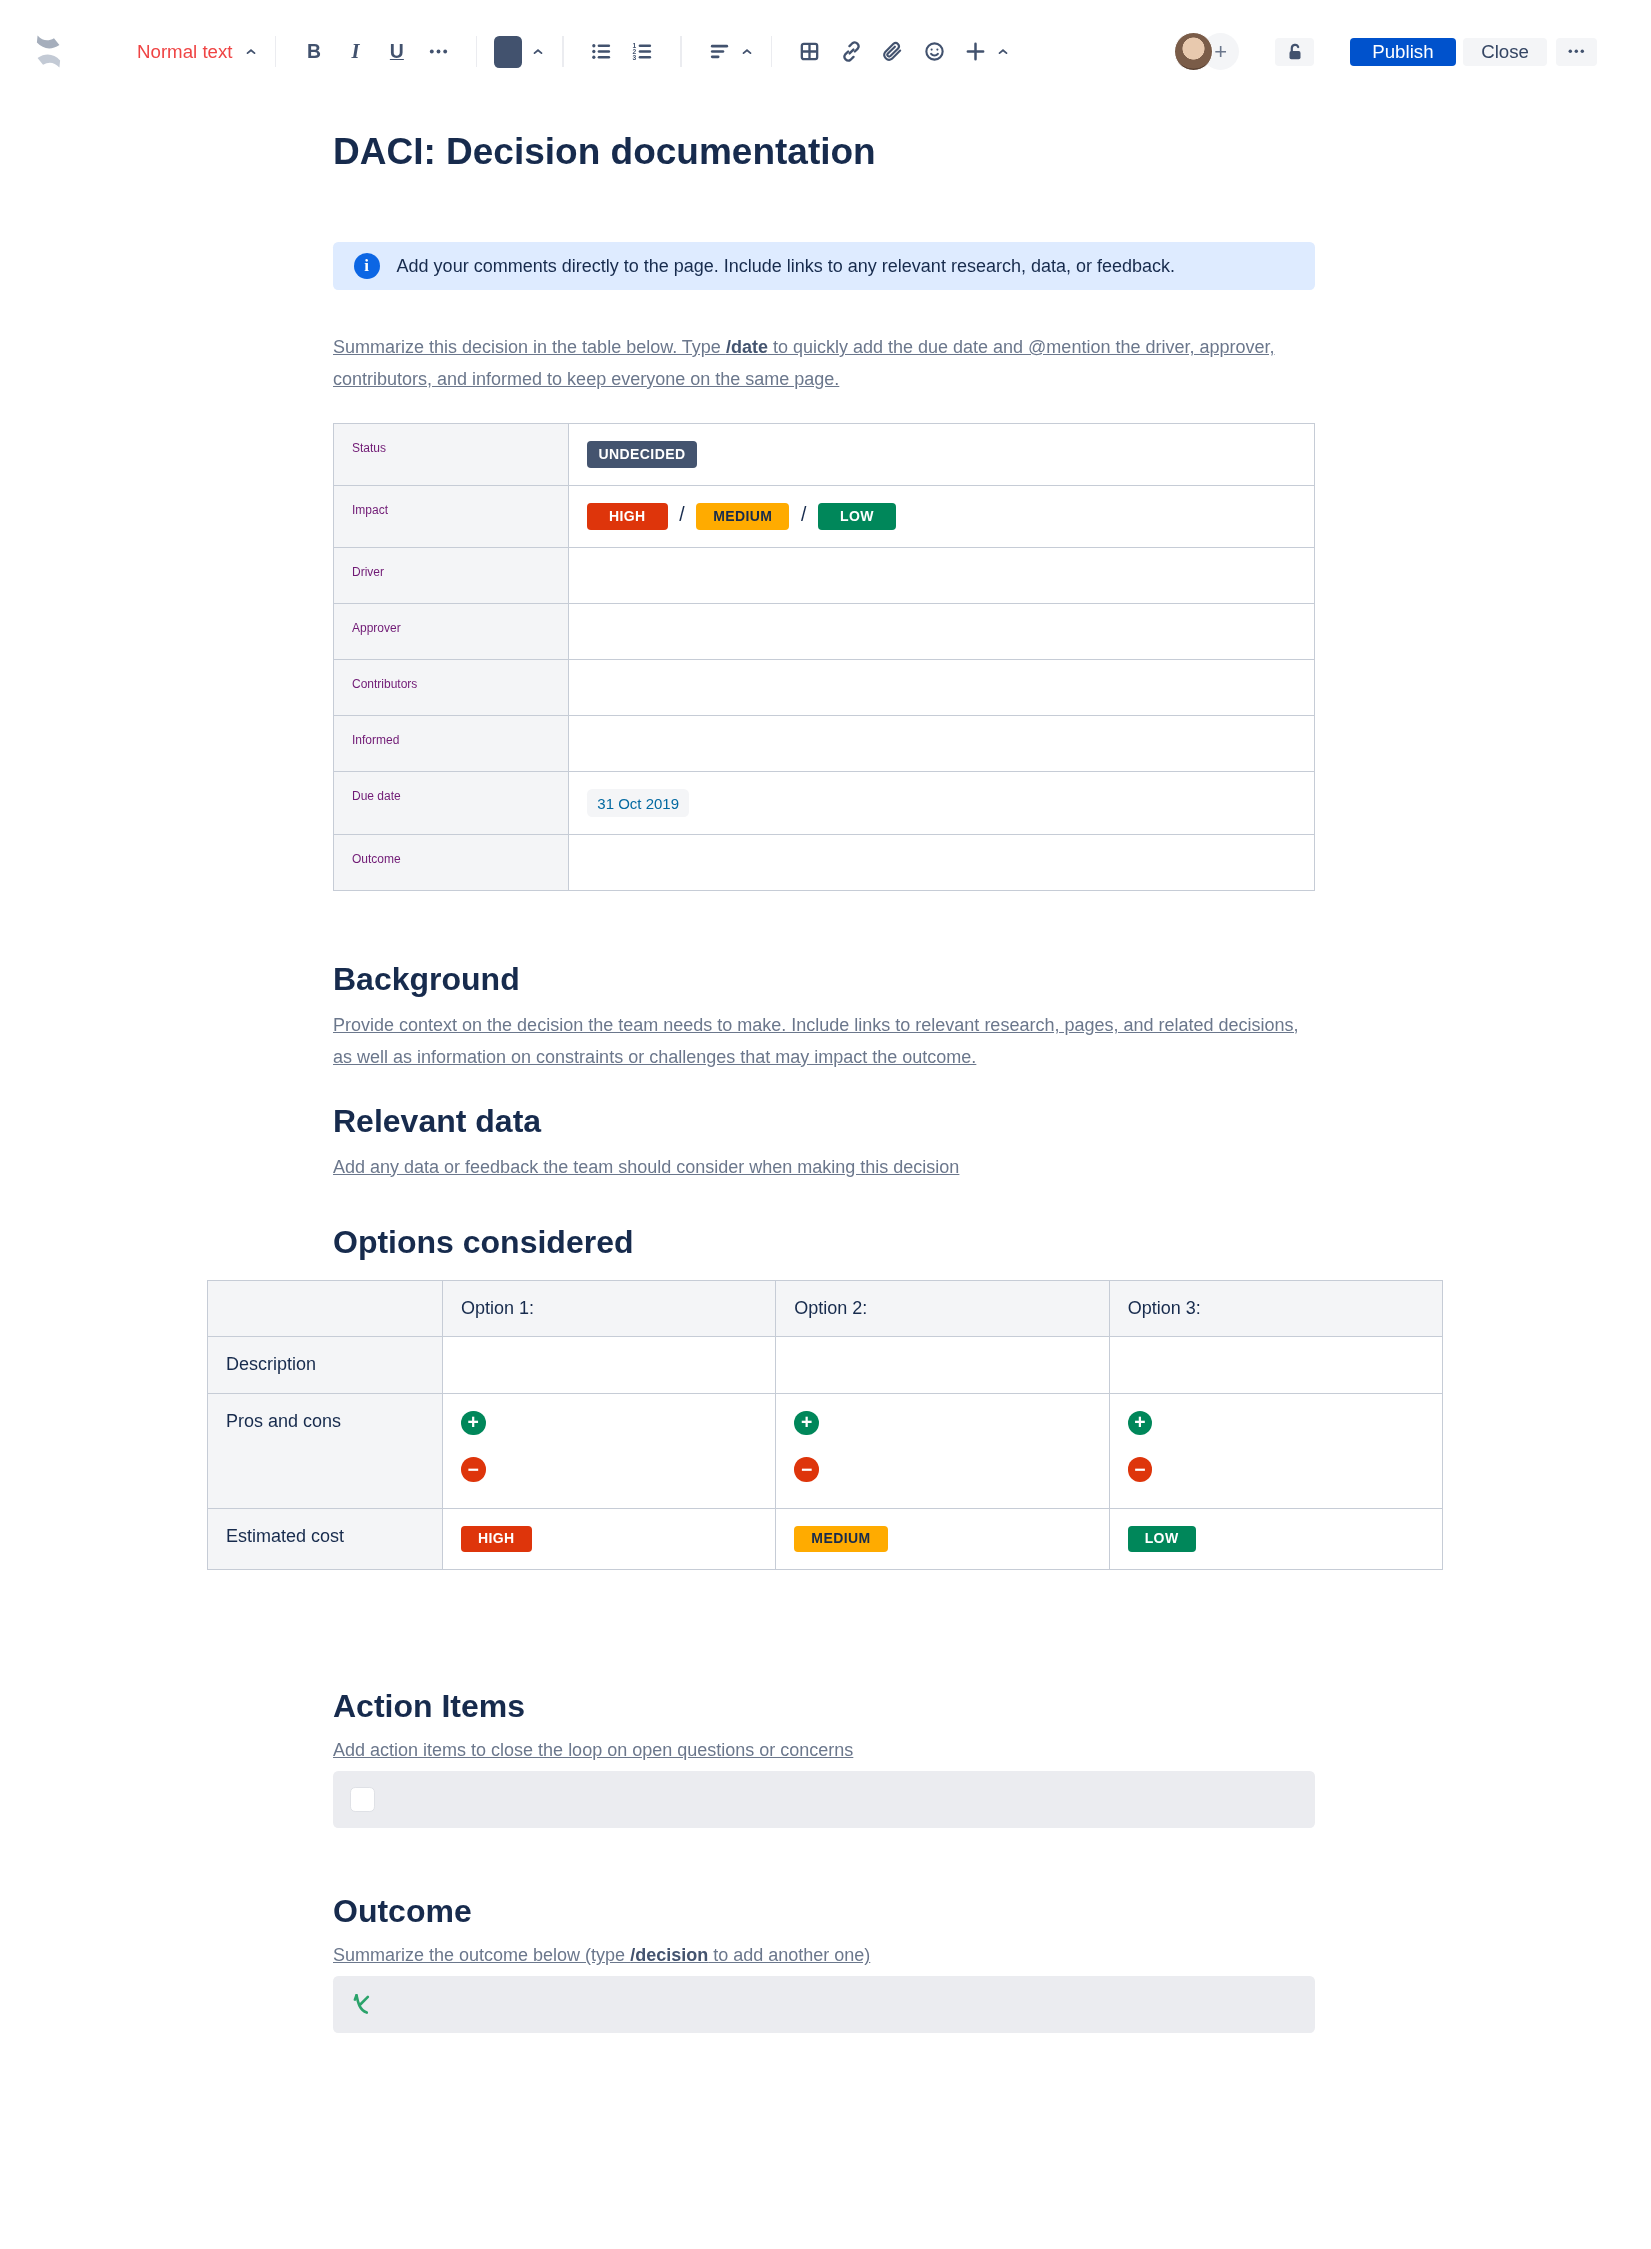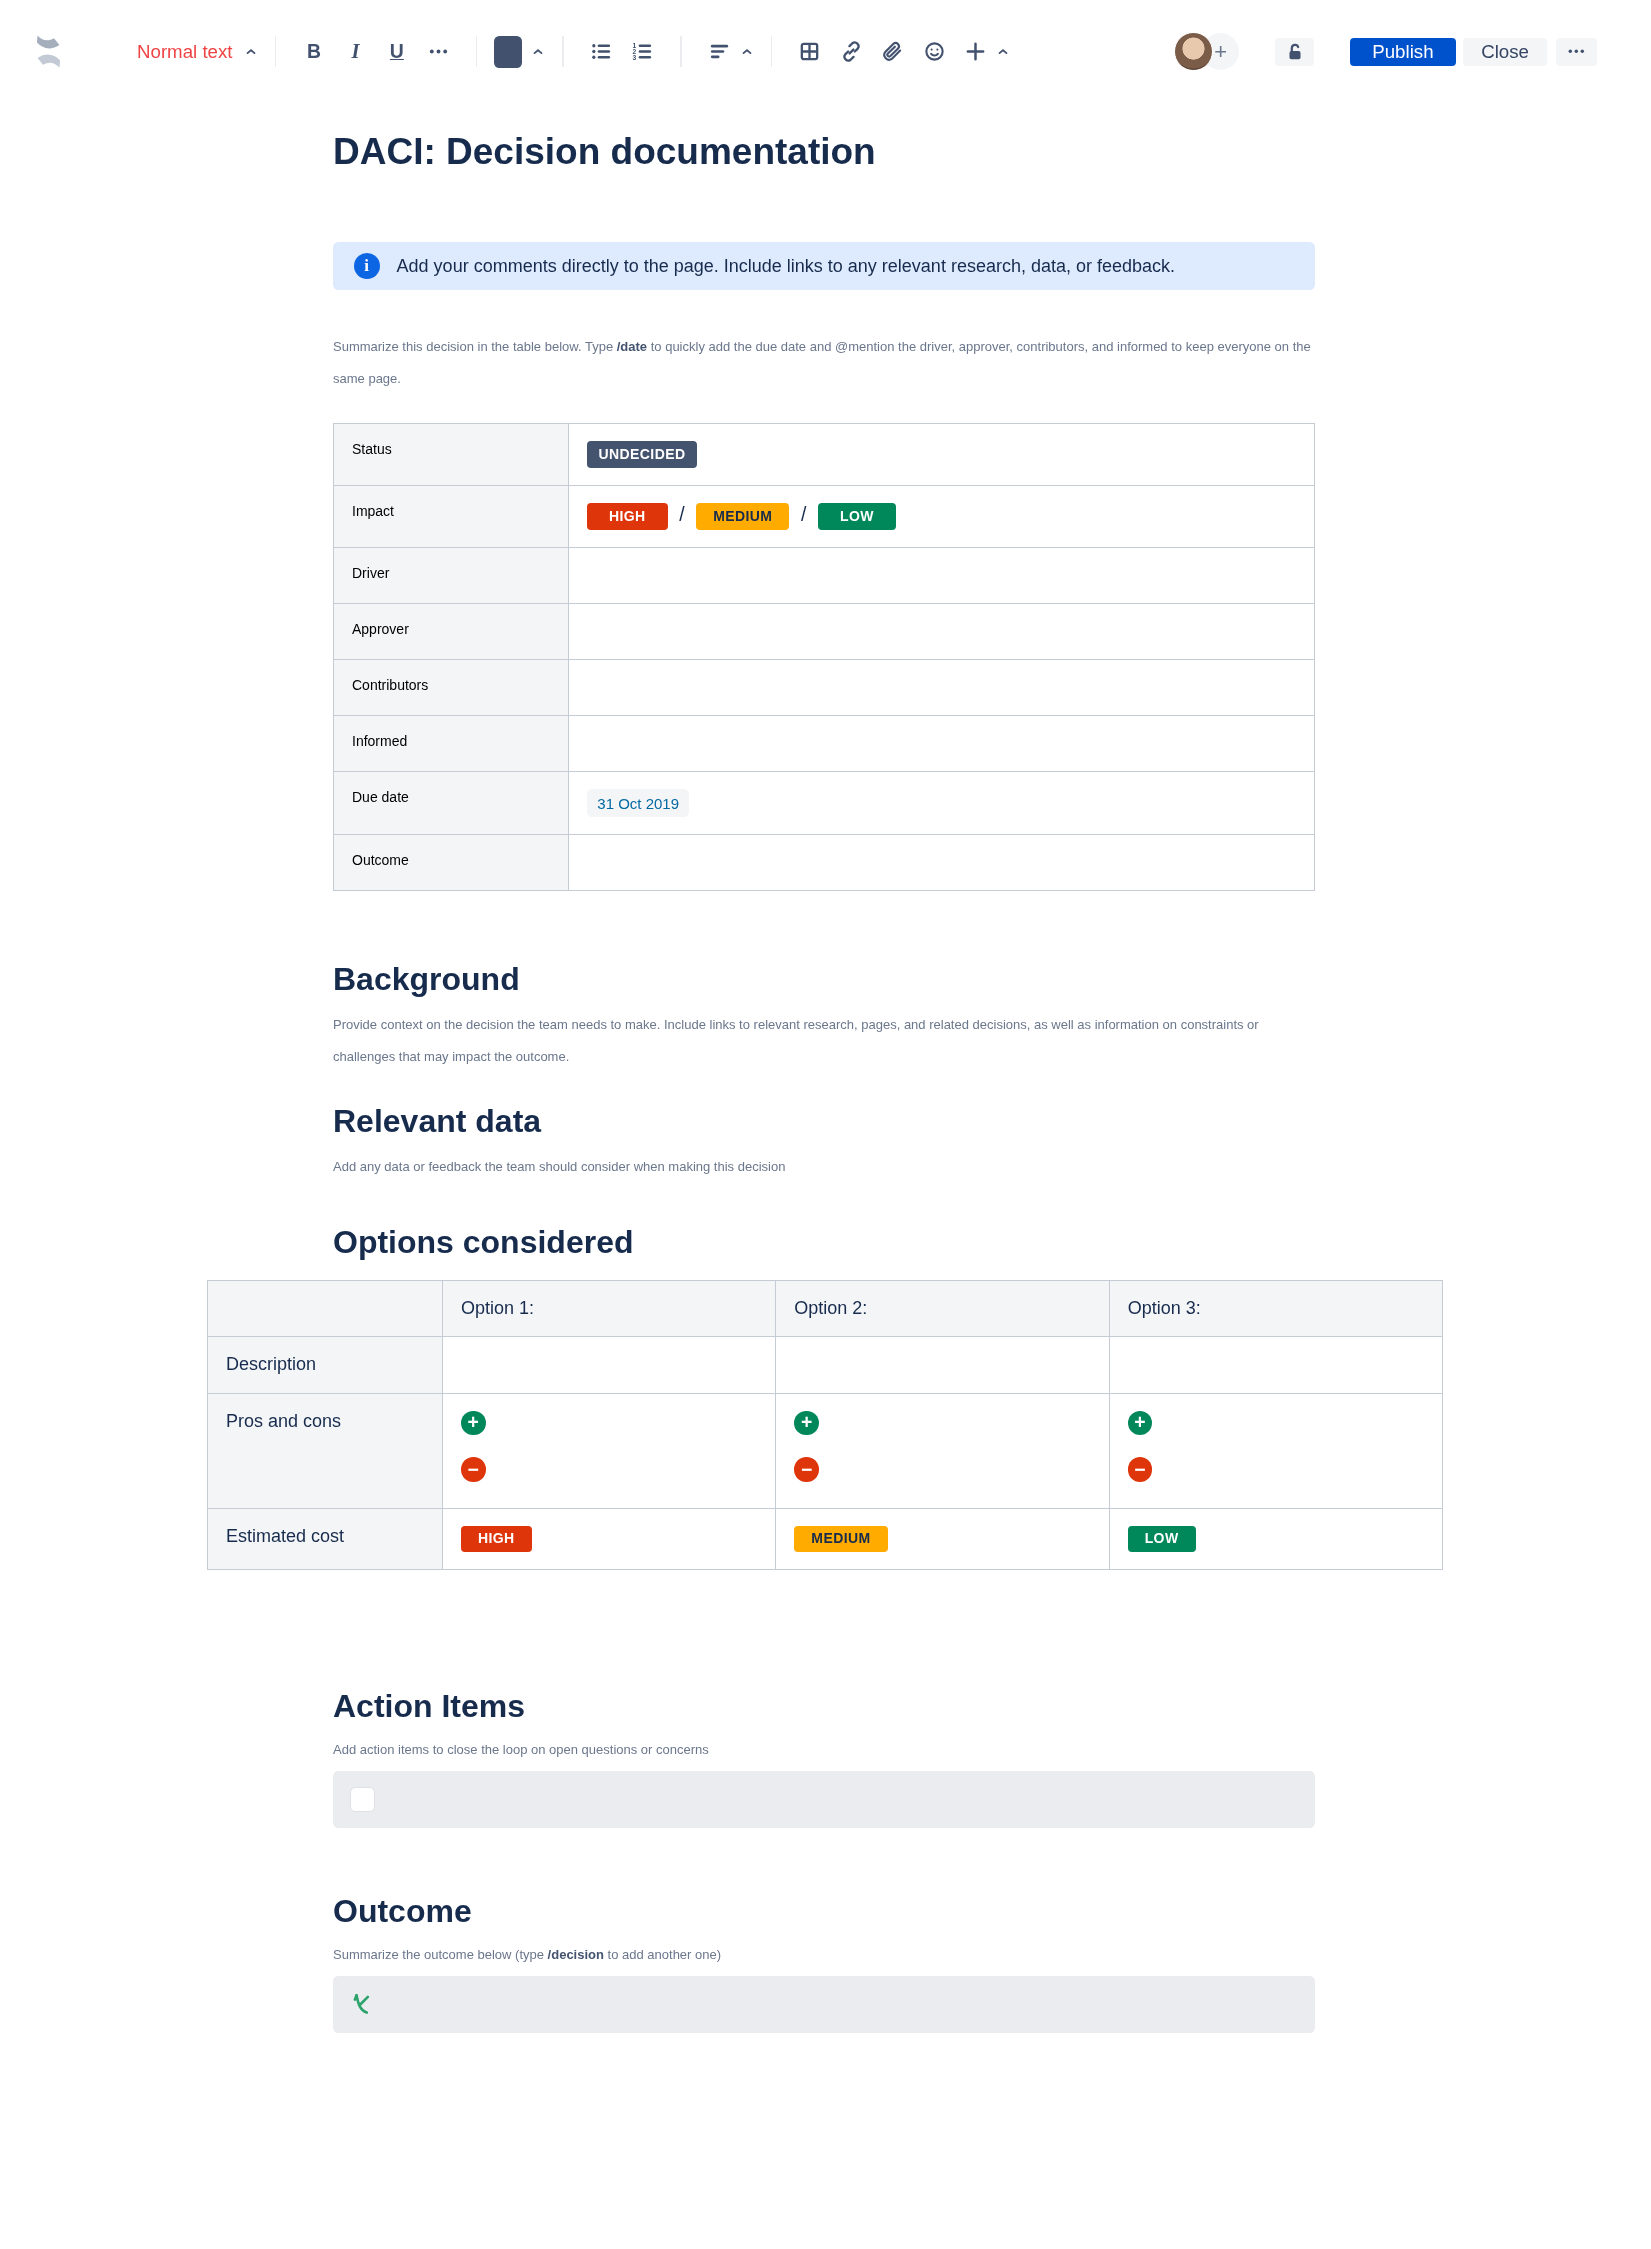--- a/index.html
+++ b/index.html
@@ -66,28 +66,28 @@
     margin-top:67px; background:#DEEBFF; border-radius:5.2px;
     display:flex; align-items:center; gap:17px; padding:11px 20.6px; min-height:48px;
   }
   .info-icon {
     width:26px; height:26px; border-radius:50%; background:#0C66E4; color:#fff; flex:0 0 auto;
     display:flex; align-items:center; justify-content:center;
     font-size:17px; font-weight:700; font-family:"Liberation Serif", serif;
   }
   .info-text { font-size:18px; color:#172B4D; line-height:26px; }
 
-  .para { font-size:13px; color:#6B778C; line-height:32px; }
+  .para { font-size:18px; color:#6B778C; line-height:32px;text-decoration:underline; }
   .intro { margin-top:41px; }
   .bold-token { font-weight:700; color:#44546F; }
 
   
   .dtable { border-collapse:collapse; margin-top:28px; width:982px; table-layout:fixed; }
   .dtable td { border:1.3px solid #C6CCD6; vertical-align:top; padding:17px 18px; height:56px; }
-  .dtable td.lbl { width:235px; background:#F4F5F7; font-size:14px; color:#000000; }
+  .dtable td.lbl { width:235px; background:#F4F5F7; font-size:12px; color:#701a75; }
   .dtable td.val { background:#fff; }
 
   .badge {
     display:inline-block; border-radius:3.9px; font-size:14px; font-weight:700;
     letter-spacing:0.4px; padding:5.8px 11.6px; line-height:15.5px; cursor:pointer;
   }
   .badge-status { background:#44546F; color:#fff; }
   .badge-high { background:#DE350B; color:#fff; padding:5.8px 22px; }
   .badge-medium { background:#FFAB00; color:#172B4D; padding:5.8px 17px;text-align:center; }
   .badge-low { background:#00875A; color:#fff; padding:5.8px 22px; }

